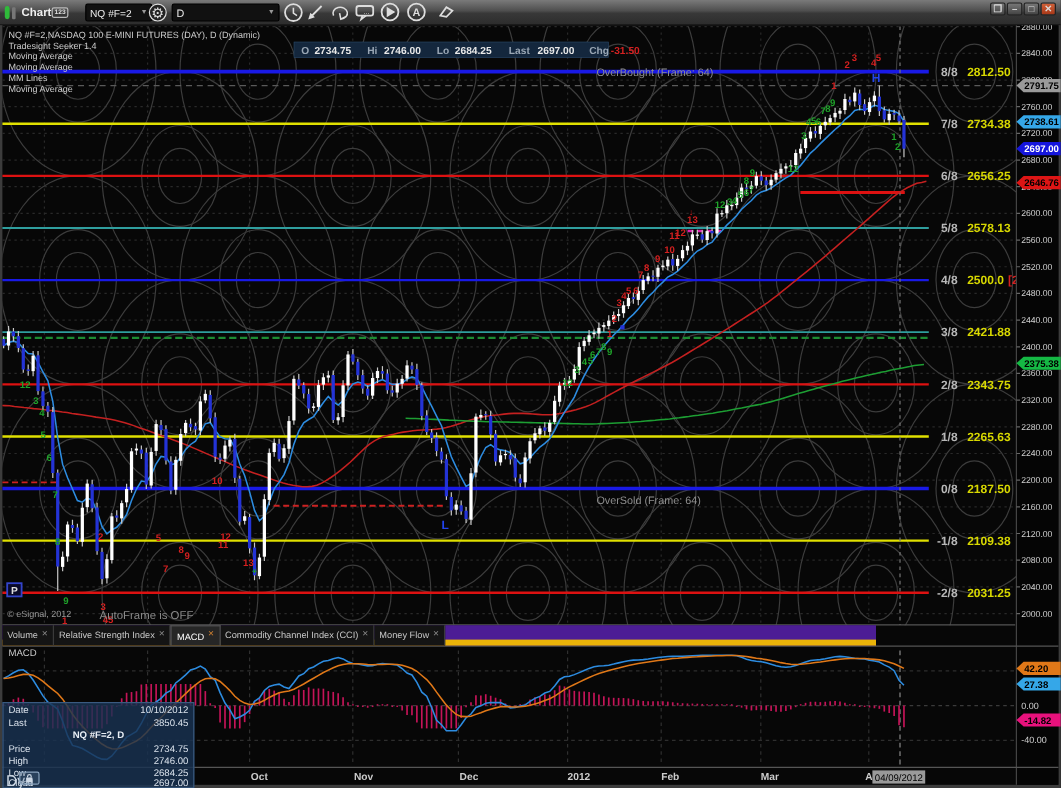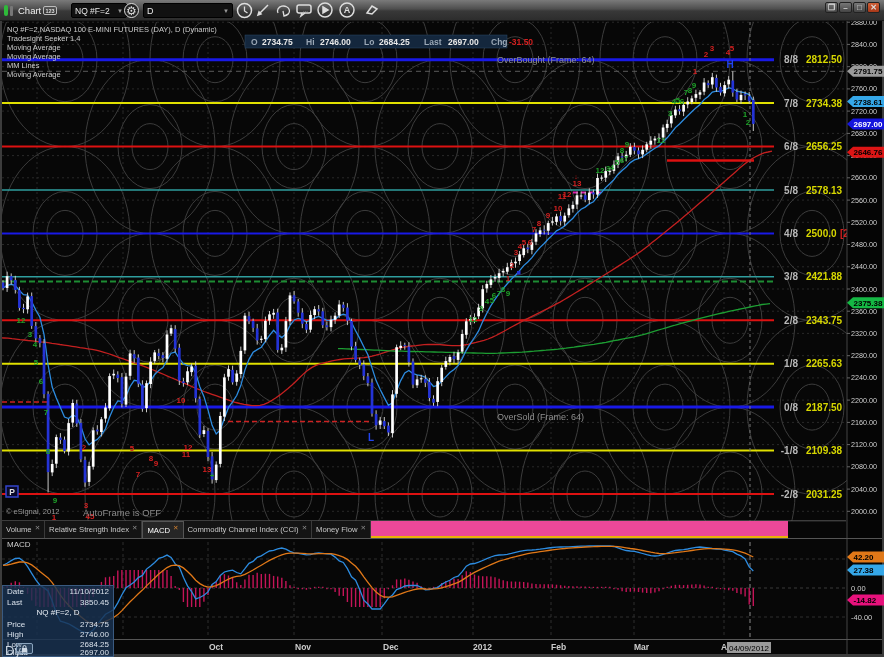--- a/index.html
+++ b/index.html
@@ -1,25 +1,25 @@
 <!DOCTYPE html>
 <html><head><meta charset="utf-8"><style>
 
 *{margin:0;padding:0;box-sizing:border-box}
 body{width:884px;height:657px;overflow:hidden;background:#2e2e2e;font-family:"Liberation Sans",sans-serif;position:relative}
 #toolbar{position:absolute;left:0;top:0;width:884px;height:21px;background:linear-gradient(#7a7a7a,#4e4e4e 45%,#383838 55%,#2d2d2d);border-bottom:1px solid #1a1a1a;z-index:5}
 .tb{position:absolute;top:0;height:21px;display:flex;align-items:center}
 .ibox{background:#111;border:1px solid #000;border-radius:2px;color:#e8e8e8;font-size:9px;height:15px;display:flex;align-items:center;padding:0 3px}
 .cbtn{width:15px;height:15px;border-radius:8px;border:1.5px solid #ddd;background:#222;display:flex;align-items:center;justify-content:center;color:#ddd;font-size:9px}
-#tabs{position:absolute;left:2px;top:521px;width:786px;height:17px;background:#ec4899;border-bottom:2px solid #eab308;z-index:5;display:flex;font-size:7.7px;color:#c8c8c8}
+#tabs{position:absolute;left:2px;top:521px;width:728px;height:17px;background:#4c1d95;border-bottom:5px solid #eab308;z-index:5;display:flex;font-size:7.7px;color:#c8c8c8}
 .tab{height:17px;border-right:1px solid #3a3a3a;padding:0 4px;display:flex;align-items:center;gap:3px;background:#141414}
 .tab .x{color:#8a8a8a;font-size:6.5px;margin-top:-4px}
 .tab.act{background:#262626;color:#fff;border:1px solid #555;border-bottom:none}
 .tab.act .x{color:#d08030}
-#tooltip{position:absolute;left:2px;top:585px;width:112px;height:72px;background:rgba(25,50,82,0.82);border:1px solid #3a5a80;z-index:6;color:#d8e0ea;font-size:8px}
+#tooltip{position:absolute;left:2px;top:585px;width:160px;height:72px;background:rgba(25,50,82,0.82);border:1px solid #3a5a80;z-index:6;color:#d8e0ea;font-size:8px}
 .trow{position:absolute;left:4px;right:4px;display:flex;justify-content:space-between}
 #winbtn{position:absolute;top:2px;right:4px;display:flex;gap:1px;z-index:6}
 .wb{width:13px;height:11px;background:linear-gradient(#777,#444);border:1px solid #222;border-radius:2px;color:#ddd;font-size:8px;line-height:9px;text-align:center;font-weight:bold}
 
 </style></head><body>
 <svg width="884" height="657" viewBox="0 0 884 657" style="position:absolute;left:0;top:0;font-family:'Liberation Sans',sans-serif">
     <rect x="0" y="0" width="884" height="657" fill="#3c3c3c"></rect>
     <rect x="2" y="21" width="880" height="633" fill="#070707"></rect>
     <g stroke="#292929" stroke-width="1" stroke-dasharray="2,3">
       <path d="M2 22.2H846"></path>
@@ -965,21 +965,21 @@
     </g>
     <rect x="727" y="642" width="44" height="11" fill="#9a9a9a"></rect>
     <text x="729" y="651" font-size="8" fill="#000">04/09/2012</text>
   </svg>
 <div id="toolbar">
     <div class="tb" style="left:4px;gap:2px">
       <div style="width:4px;height:11px;background:#2fba3a;border-radius:2px"></div>
       <div style="width:3px;height:10px;background:#777;border-radius:1px"></div>
     </div>
     <div class="tb" style="left:18px">
-      <span style="color:#f0f0f0;font-size:9.5px;font-weight:normal">Chart</span>
+      <span style="color:#f0f0f0;font-size:9.5px;font-weight:bold">Chart</span>
     </div>
     <div class="tb" style="left:43px">
       <span style="border:1px solid #bbb;border-radius:2px;color:#ddd;font-size:5.5px;padding:0.5px 1.5px;font-weight:bold">123</span>
     </div>
     <div class="tb" style="left:71px">
       <div class="ibox" style="width:56px;justify-content:space-between;white-space:nowrap;font-size:8.5px">NQ #F=2<span style="color:#999;font-size:6px">▼</span></div>
     </div>
     <div class="tb" style="left:124px">
       <div class="cbtn" style="font-size:12px">⚙</div>
     </div>
@@ -1016,21 +1016,21 @@
 <div id="tabs">
     <div class="tab">Volume <span class="x">✕</span></div>
     <div class="tab">Relative Strength Index <span class="x">✕</span></div>
     <div class="tab act">MACD <span class="x">✕</span></div>
     <div class="tab">Commodity Channel Index (CCI) <span class="x">✕</span></div>
     <div class="tab">Money Flow <span class="x">✕</span></div>
   </div>
 <div id="tooltip">
     <div class="trow" style="top:1px">
       <span>Date</span>
-      <span>11/10/2012</span>
+      <span>10/10/2012</span>
     </div>
     <div class="trow" style="top:12px">
       <span>Last</span>
       <span>3850.45</span>
     </div>
     <div class="trow" style="top:34px">
       <span>Price</span>
       <span>2734.75</span>
     </div>
     <div class="trow" style="top:44px">
@@ -1038,18 +1038,18 @@
       <span>2746.00</span>
     </div>
     <div class="trow" style="top:54px">
       <span>Low</span>
       <span>2684.25</span>
     </div>
     <div class="trow" style="top:62px">
       <span>Close</span>
       <span>2697.00</span>
     </div>
-    <div style="position:absolute;left:0;right:0;top:22px;text-align:center;font-weight:normal;color:#e8eef5">NQ #F=2, D</div>
+    <div style="position:absolute;left:0;right:0;top:22px;text-align:center;font-weight:bold;color:#e8eef5">NQ #F=2, D</div>
     <div style="position:absolute;left:2px;top:57px;color:#cdd8e4;font-size:13px">Dyn</div>
     <div style="position:absolute;left:13px;top:57px;width:17px;height:11px;border:1px solid #8aa4be;border-radius:2px;background:rgba(90,120,150,0.3)"><svg width="15" height="9">
         <rect x="5" y="4" width="5" height="4" fill="#cdd8e4"></rect>
         <path d="M6 4V3a1.5 1.5 0 0 1 3 0v1" stroke="#cdd8e4" fill="none"></path>
       </svg></div>
   </div>
 </body></html>

